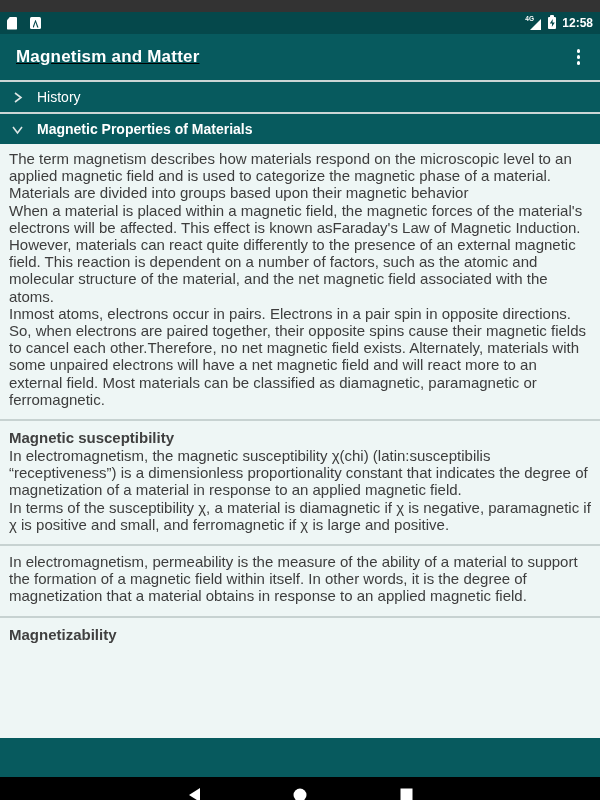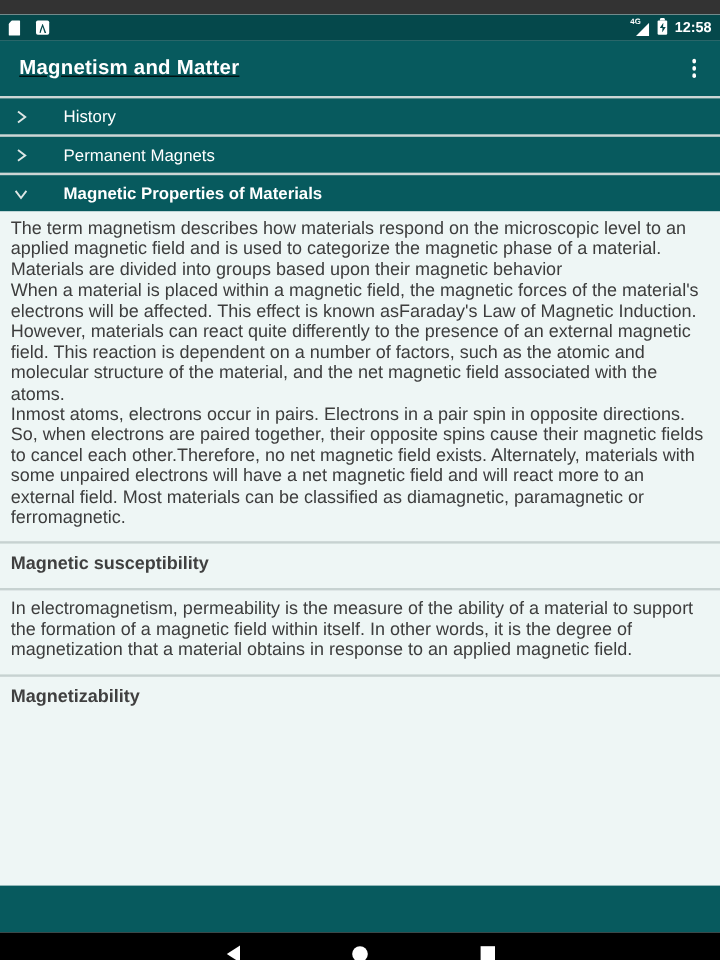--- a/index.html
+++ b/index.html
@@ -59,21 +59,21 @@
     text-decoration:underline;
   }
   .app-title { color:#ffffff; font-size:17px; font-weight:bold; letter-spacing:0.2px; }
   .overflow { display:flex; flex-direction:column; gap:2.5px; padding:6px 4px; cursor:pointer; }
   .overflow span { width:3.5px; height:3.5px; background:#fff; border-radius:50%; }
 
   
   .acc-header {
     height:30px; flex:none; background:#075a5e;
     border-top:2px solid #ccd6d5;
-    display:flex; align-items:center; gap:28px; padding:0 10px;
+    display:flex; align-items:center; gap:12px; padding:0 10px;
     cursor:pointer;
   }
   .acc-label { color:#fff; font-size:14px; }
   .acc-header.expanded .acc-label { font-weight:bold; }
   .chev { flex:none; display:flex; }
 
   
   .content {
     flex:1 1 auto; overflow:hidden;
     padding:6px 9px 0 9px;
@@ -133,46 +133,40 @@
 
   <div class="acc-header">
     <span class="chev">
       <svg width="15" height="15" viewBox="0 0 15 15">
           <polyline points="5,3 11,7.5 5,12" fill="none" stroke="#dde6e5" stroke-width="1.6"></polyline>
         </svg>
     </span>
     <span class="acc-label">History</span>
   </div>
 
-  <div class="acc-header">
-    <span class="chev">
-      <svg width="15" height="15" viewBox="0 0 15 15">
-          <polyline points="5,3 11,7.5 5,12" fill="none" stroke="#dde6e5" stroke-width="1.6"></polyline>
-        </svg>
-    </span>
-    <span class="acc-label">Permanent Magnets</span>
-  </div>
 
   <div class="acc-header expanded">
     <span class="chev">
       <svg width="15" height="15" viewBox="0 0 15 15">
           <polyline points="3,5 7.5,11 12,5" fill="none" stroke="#dde6e5" stroke-width="1.6"></polyline>
         </svg>
     </span>
     <span class="acc-label">Magnetic Properties of Materials</span>
   </div>
 
   <div class="content">
 
     <p>The term magnetism describes how materials respond on the microscopic level to an applied magnetic field and is used to categorize the magnetic phase of a material. Materials are divided into groups based upon their magnetic behavior</p>
     <p>When a material is placed within a magnetic field, the magnetic forces of the material's electrons will be affected. This effect is known asFaraday's Law of Magnetic Induction. However, materials can react quite differently to the presence of an external magnetic field. This reaction is dependent on a number of factors, such as the atomic and molecular structure of the material, and the net magnetic field associated with the atoms.</p>
     <p>Inmost atoms, electrons occur in pairs. Electrons in a pair spin in opposite directions. So, when electrons are paired together, their opposite spins cause their magnetic fields to cancel each other.Therefore, no net magnetic field exists. Alternately, materials with some unpaired electrons will have a net magnetic field and will react more to an external field. Most materials can be classified as diamagnetic, paramagnetic or ferromagnetic.</p>
 
     <hr class="divider">
     <h2 class="sec-heading">Magnetic susceptibility</h2>
+    <p>In electromagnetism, the magnetic susceptibility χ(chi) (latin:susceptibilis “receptiveness”) is a dimensionless proportionality constant that indicates the degree of magnetization of a material in response to an applied magnetic field.</p>
+    <p>In terms of the susceptibility χ, a material is diamagnetic if χ is negative, paramagnetic if χ is positive and small, and ferromagnetic if χ is large and positive.</p>
 
     <hr class="divider">
     <p>In electromagnetism, permeability is the measure of the ability of a material to support the formation of a magnetic field within itself. In other words, it is the degree of magnetization that a material obtains in response to an applied magnetic field.</p>
 
     <hr class="divider">
     <h2 class="sec-heading">Magnetizability</h2>
 
   </div>
 
   <div class="footer-strip"></div>

